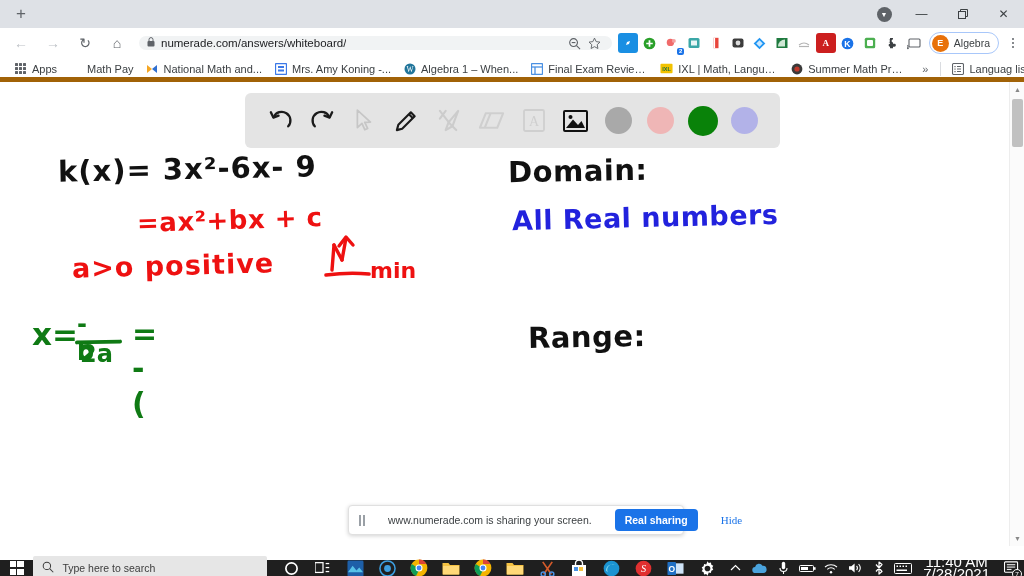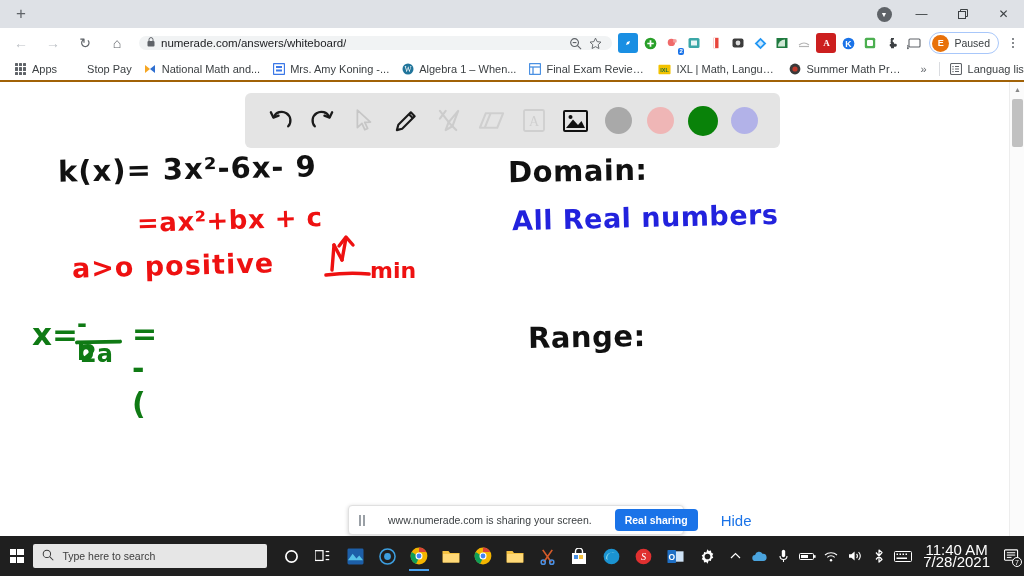--- a/index.html
+++ b/index.html
@@ -115,22 +115,22 @@
     display:flex;align-items:center;justify-content:center;
   }
   .profile-text { font-size:10.5px; color:#3c4043; }
   .kebab { width:22px; display:flex;align-items:center;justify-content:center;
     color:#5f6368; font-size:13px; line-height:5px; flex-direction:column; letter-spacing:0;}
   .kebab i { width:2px;height:2px;border-radius:50%;background:#5f6368;display:block;margin:1px 0;}
 
   
   .bookmarks {
     position:absolute; left:0; top:58px; width:1024px; height:24px;
-    background:#ffffff; border-bottom:2px solid #a16207;
-    display:flex; align-items:center; padding-left:8px;
+    background:#ffffff; border-bottom:5px solid #a16207;
+    display:flex; align-items:flex-end; padding-left:8px;
     overflow:hidden;
   }
   .bm {
     display:flex; align-items:center; gap:5px;
     padding:2px 6px; flex:none; max-width:130px;
   }
   .bm-ico { width:13px;height:13px;flex:none;display:flex;align-items:center;justify-content:center;font-size:9px;}
   .bm-label { font-size:11px; color:#3c4043; white-space:nowrap; overflow:hidden; text-overflow:ellipsis;}
   .bm-overflow { margin-left:auto; display:flex; align-items:center; gap:0px; flex:none;}
   .chev { padding:2px 8px; color:#5f6368; font-size:11px;}
@@ -172,38 +172,38 @@
     display:flex; align-items:center; padding:0 10px; gap:9px;
   }
   .share-pause { display:flex; gap:2px; }
   .share-pause i { display:block; width:2px; height:11px; background:#9aa0a6;}
   .share-text { font-size:10.5px; color:#3c4043; white-space:nowrap;}
   .share-btn {
     background:#1a73e8; color:#fff; border:none;
     font-size:10.5px; font-family:"Liberation Sans", sans-serif; font-weight:bold;
     border-radius:4px; padding:5px 10px; white-space:nowrap;
   }
-  .share-hide { font-size:15px; color:#1a73e8; white-space:nowrap;}
+  .share-hide { font-size:11px; color:#1a73e8; white-space:nowrap;font-family:Liberation Serif, serif;}
 
   
   .vscroll {
     position:absolute; right:0; top:82px; width:15px; height:464px;
     background:#fbfbfb; border-left:1px solid #ededed;
   }
   .vscroll .arrow { width:15px;height:15px; display:flex; align-items:center; justify-content:center;
     color:#888; font-size:7px;}
   .vscroll .arrow.bottom { position:absolute; bottom:0; left:0;}
   .vscroll .thumb {
     position:absolute; left:2px; top:17px; width:11px; height:48px;
     background:#c1c1c1; border-radius:2px;
   }
 
   
   .taskbar {
-    position:absolute; left:0; bottom:0; width:1024px; height:40px;
+    position:absolute; left:0; bottom:0; width:1024px; height:16px;
     background:#1f1f1f; display:flex; align-items:center;
   }
   .start {
     width:44px;height:30px;display:flex;align-items:center;justify-content:center;
   }
   .win-logo { width:14px;height:14px; display:grid; grid-template-columns:1fr 1fr; grid-template-rows:1fr 1fr; gap:1.5px;}
   .win-logo span { background:#ffffff; }
   .tb-search {
     width:302px;height:24px;background:#e6e6e6;border-radius:2px;
     display:flex; align-items:center; gap:8px; padding:0 9px;
@@ -363,21 +363,21 @@
           <svg width="14" height="13" viewBox="0 0 14 13">
             <rect x="2" y="2" width="11" height="8" rx="1" fill="none" stroke="#5f6368" stroke-width="1.1"></rect>
             <path d="M0.6 11.4 a3.5 3.5 0 0 0 -0 -3.4" stroke="#5f6368" stroke-width="1.1" fill="none"></path>
             <circle cx="0.9" cy="11.3" r="0.9" fill="#5f6368"></circle>
           </svg>
         </span>
     </div>
 
     <div class="profile-pill">
       <span class="profile-avatar">E</span>
-      <span class="profile-text">Paused</span>
+      <span class="profile-text">Algebra</span>
     </div>
     <div class="kebab">
         <i></i>
         <i></i>
         <i></i>
       </div>
   </div>
 
   <div class="bookmarks">
     <div class="bm">
@@ -391,21 +391,21 @@
             <span></span>
             <span></span>
             <span></span>
             <span></span>
           </span>
       </span>
       <span class="bm-label">Apps</span>
     </div>
 
     <div class="bm" style="margin-left:18px;">
-      <span class="bm-label">Stop Pay</span>
+      <span class="bm-label">Math Pay</span>
     </div>
 
     <div class="bm">
       <span class="bm-ico">
         <svg width="12" height="12" viewBox="0 0 12 12">
             <path d="M1 2 L6 6 L1 10 Z" fill="#f5a623"></path>
             <path d="M11 2 L6 6 L11 10 Z" fill="#2f6fd0"></path>
           </svg>
       </span>
       <span class="bm-label">National Math and...</span>

